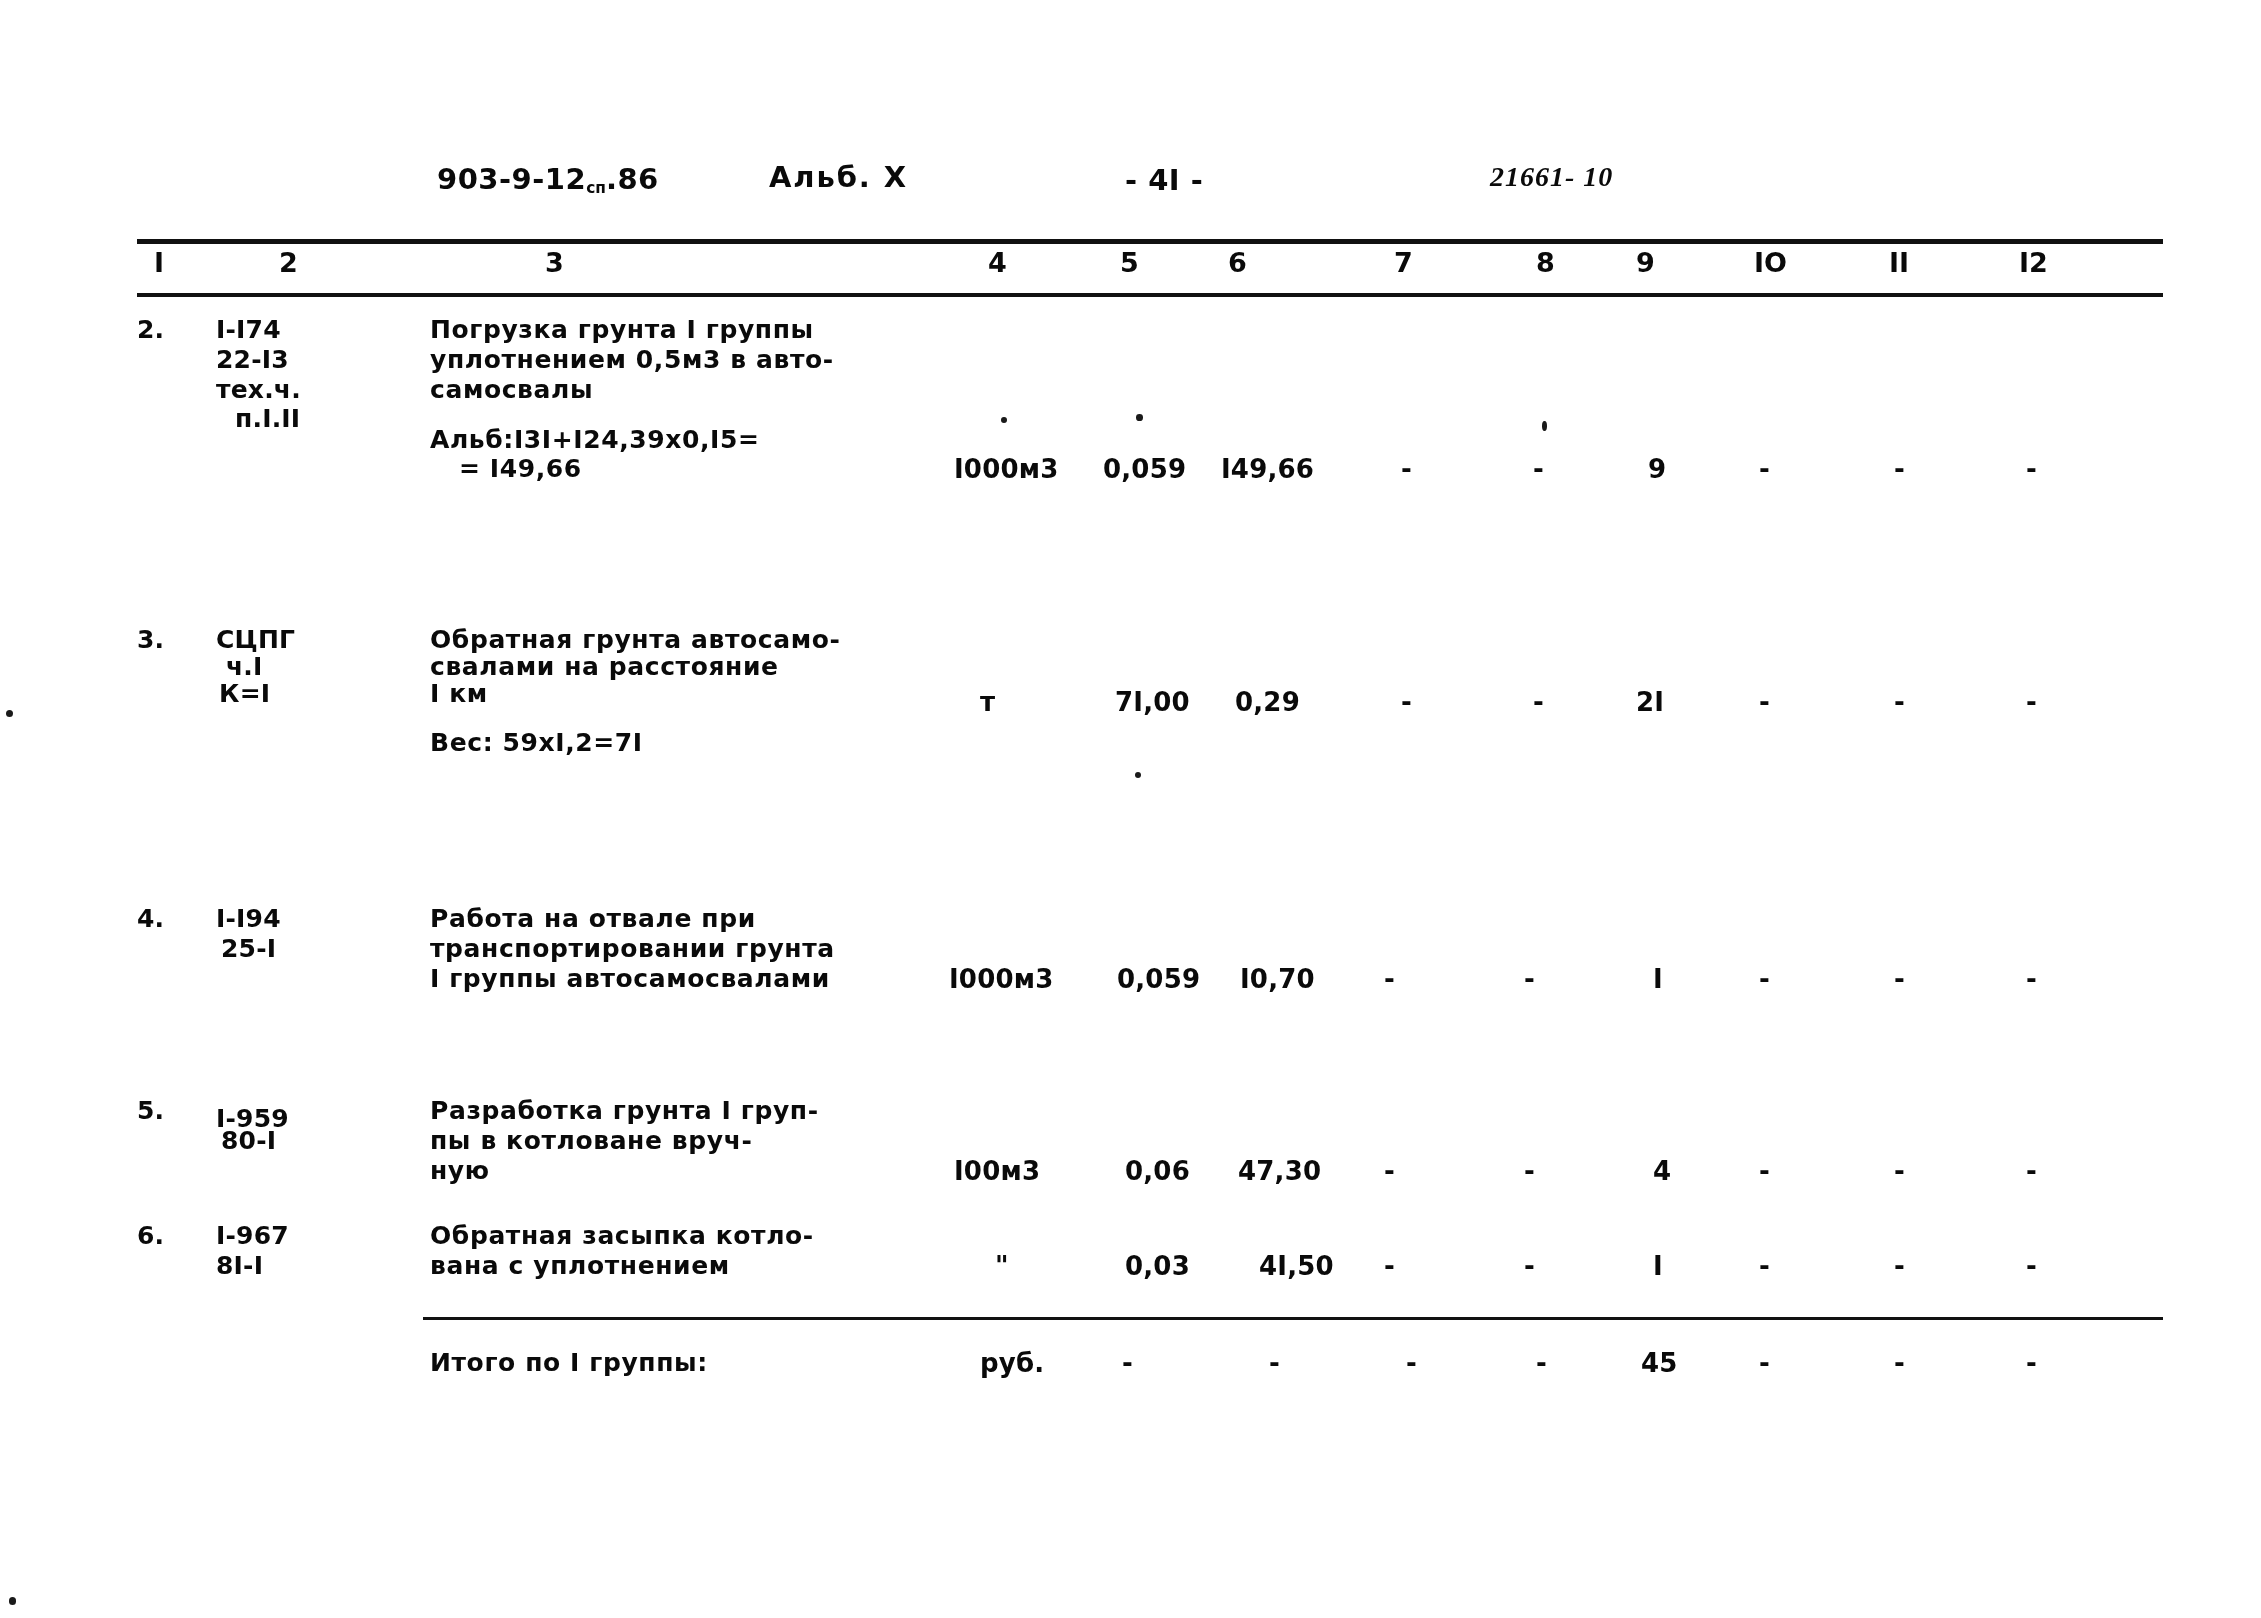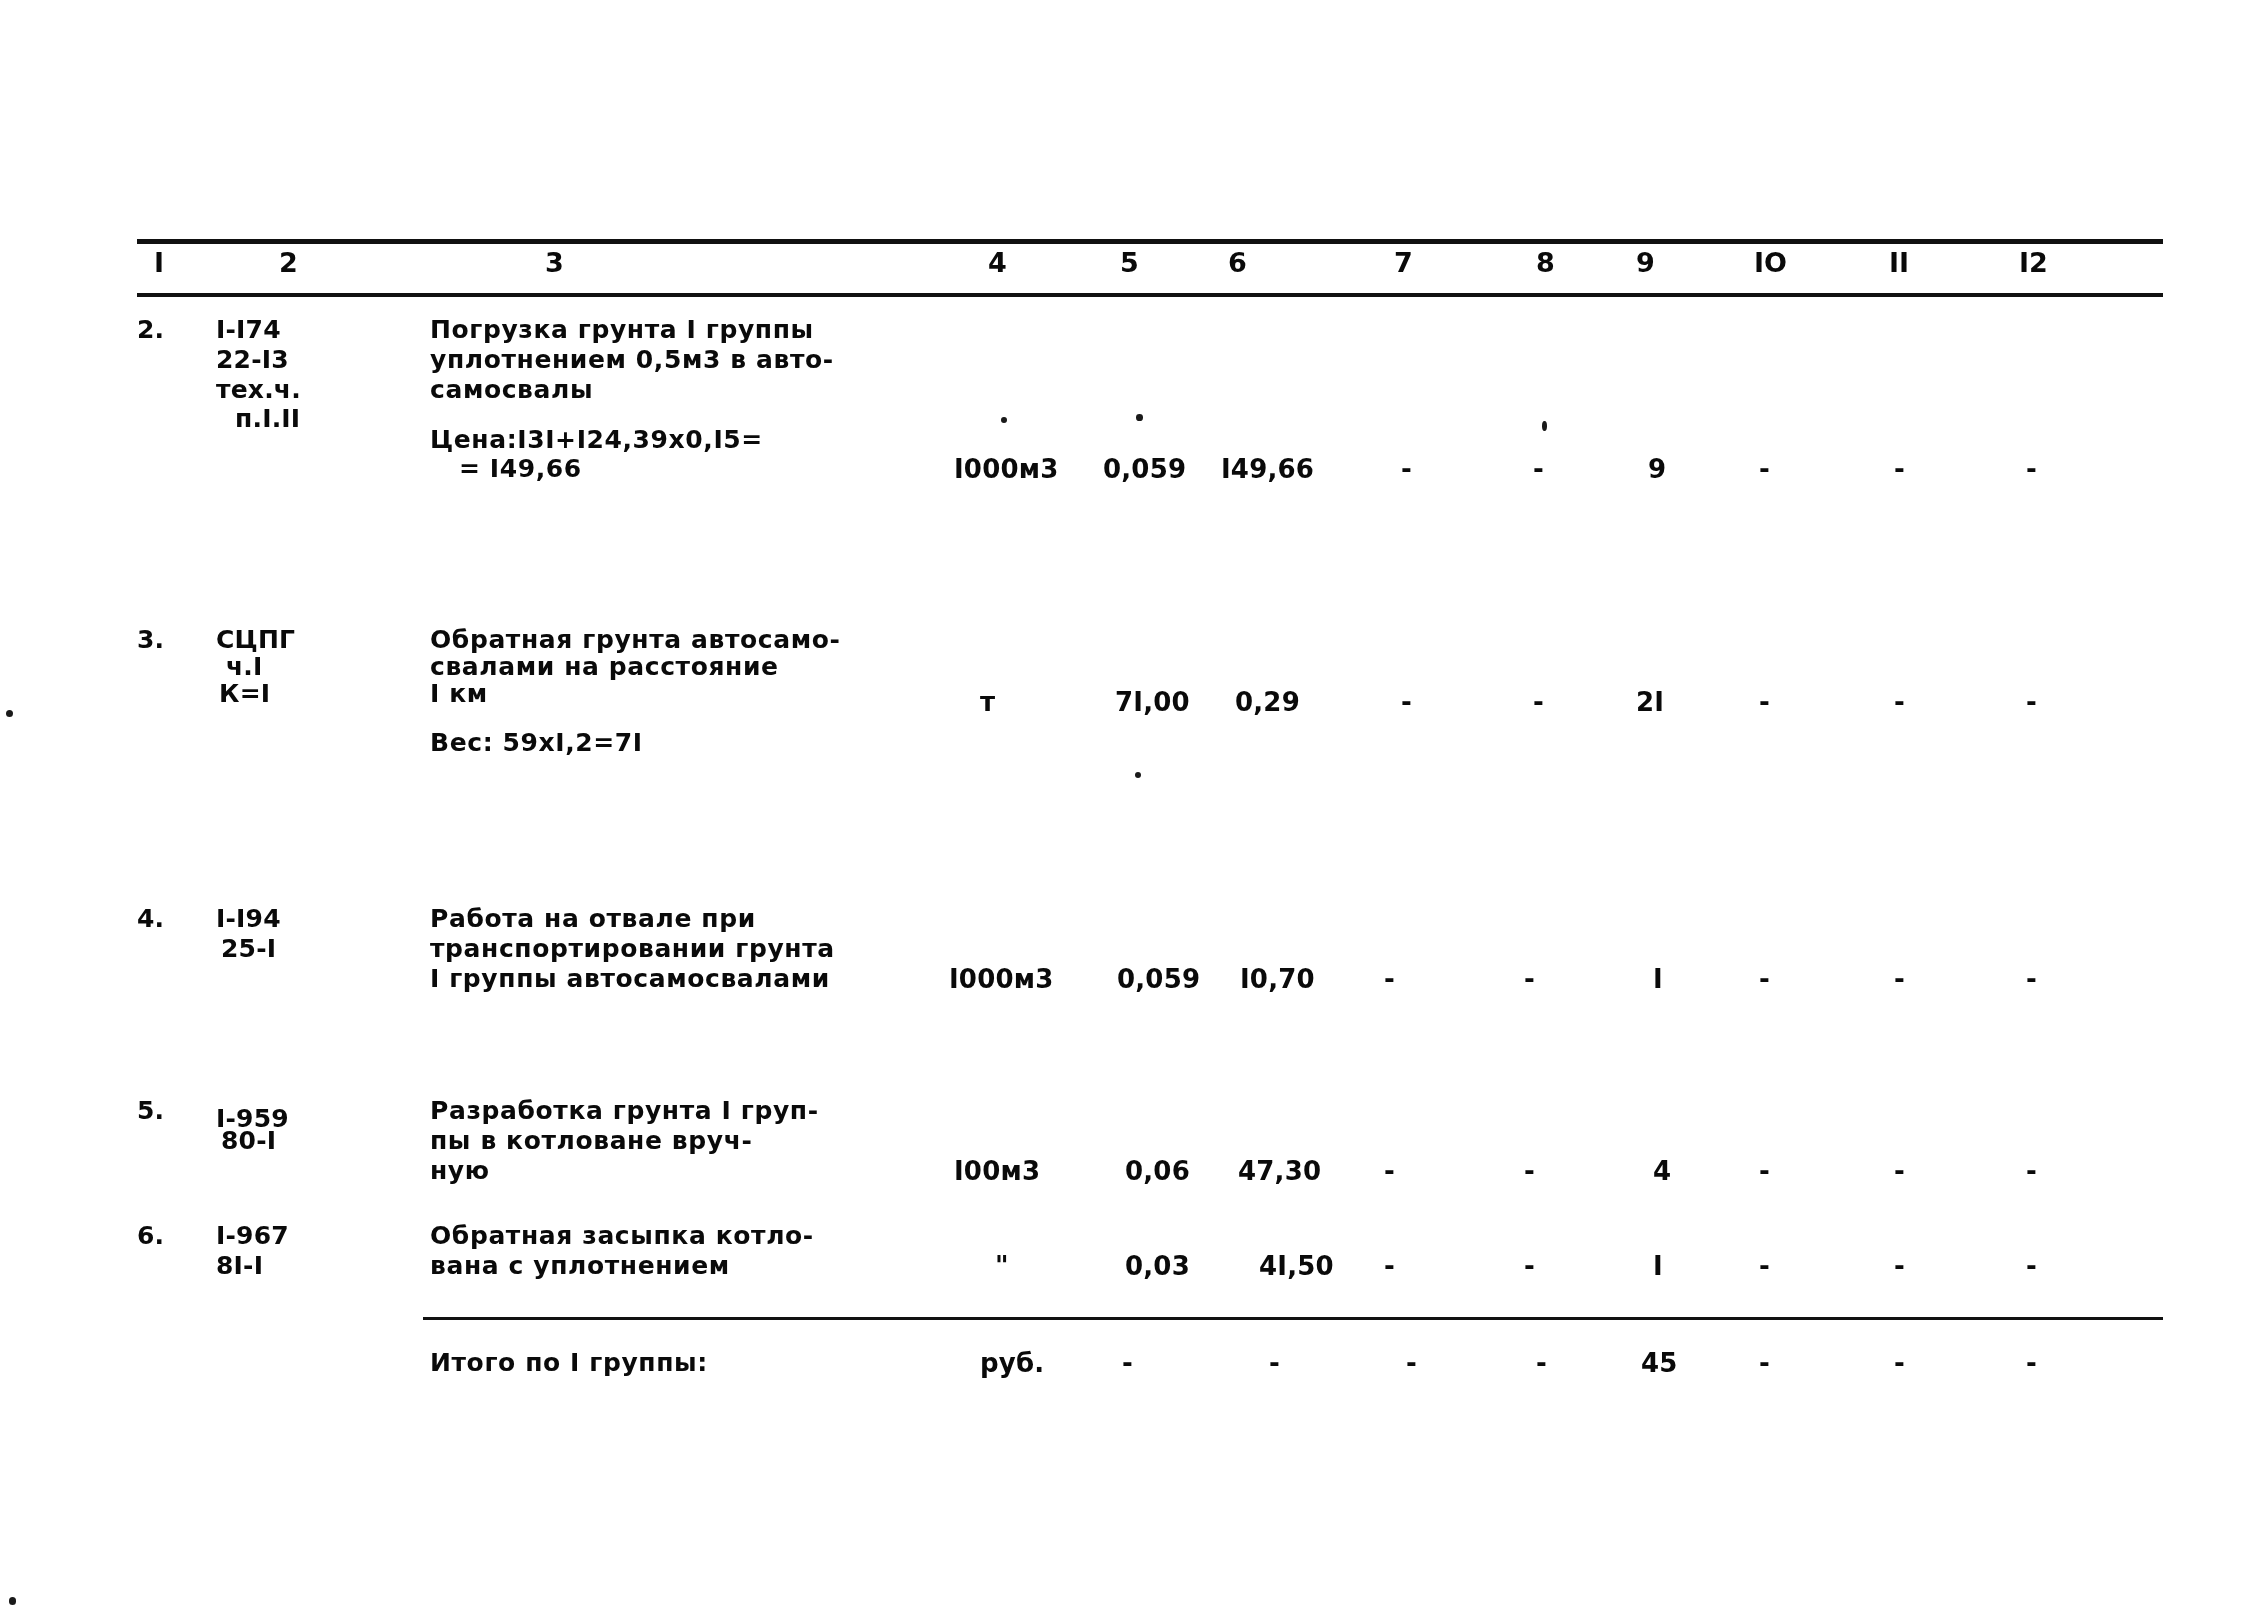--- a/index.html
+++ b/index.html
@@ -116,20 +116,27 @@
     position: absolute;
     background: #1a1a1a;
     border-radius: 50%;
   }
 </style>
 </head>
 <body>
 
 <div class="page">
 
+  <div class="doc-header">
+    <div class="hdr-item hdr-code"><span>903-9-12</span><sub>сп</sub><span>.86</span></div>
+
+    <div class="hdr-item hdr-album">Альб.  X</div>
+    <div class="hdr-item hdr-page">- 4I -</div>
+    <div class="hdr-item hdr-stamp">21661- 10</div>
+  </div>
 
   <div class="rule rule-top"></div>
   <div class="rule rule-mid"></div>
   <div class="rule rule-bottom"></div>
 
   <div class="colhead">
     <span style="left:154px">I</span>
     <span style="left:279px">2</span>
     <span style="left:545px">3</span>
     <span style="left:988px">4</span>
@@ -146,21 +153,21 @@
   <div class="row" style="top:315px">
     <div class="cell" style="left:137px; top:0">2.</div>
     <div class="cell code" style="left:216px; top:0">I-I74</div>
     <div class="cell code" style="left:216px; top:30px">22-I3</div>
     <div class="cell code" style="left:216px; top:60px">тех.ч.</div>
     <div class="cell code" style="left:235px; top:89px">п.I.II</div>
 
     <div class="cell desc" style="left:430px; top:0">Погрузка грунта I группы</div>
     <div class="cell desc" style="left:430px; top:30px">уплотнением 0,5м3 в авто-</div>
     <div class="cell desc" style="left:430px; top:60px">самосвалы</div>
-    <div class="cell desc" style="left:430px; top:110px">Цена:I3I+I24,39х0,I5=</div>
+    <div class="cell desc" style="left:430px; top:110px">Альб:I3I+I24,39х0,I5=</div>
     <div class="cell desc" style="left:459px; top:139px">= I49,66</div>
 
     <div class="cell num" style="left:954px; top:139px">I000м3</div>
     <div class="cell num" style="left:1103px; top:139px">0,059</div>
     <div class="cell num" style="left:1221px; top:139px">I49,66</div>
     <div class="dash" style="left:1401px; top:139px">-</div>
     <div class="dash" style="left:1533px; top:139px">-</div>
     <div class="cell num" style="left:1648px; top:139px">9</div>
     <div class="dash" style="left:1759px; top:139px">-</div>
     <div class="dash" style="left:1894px; top:139px">-</div>

